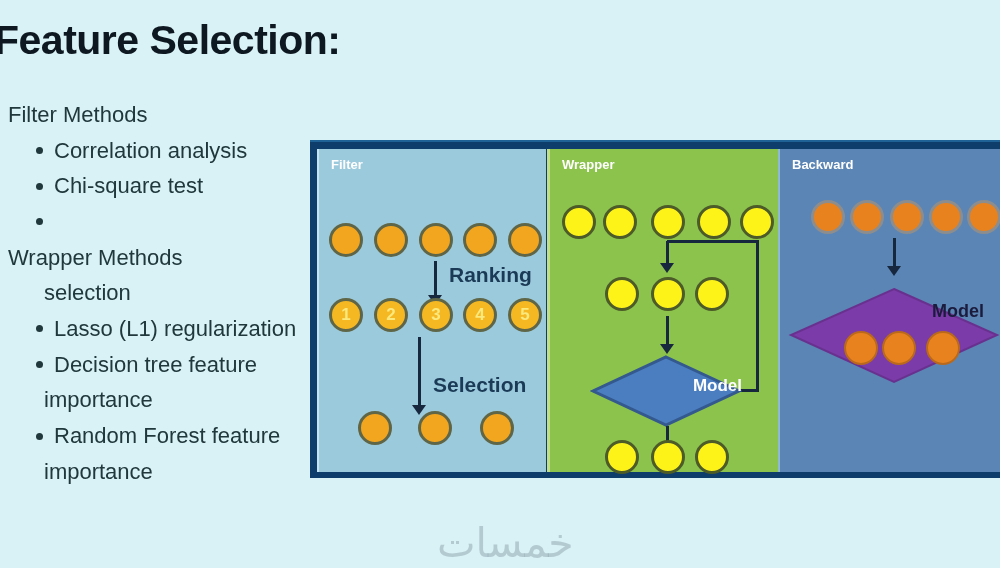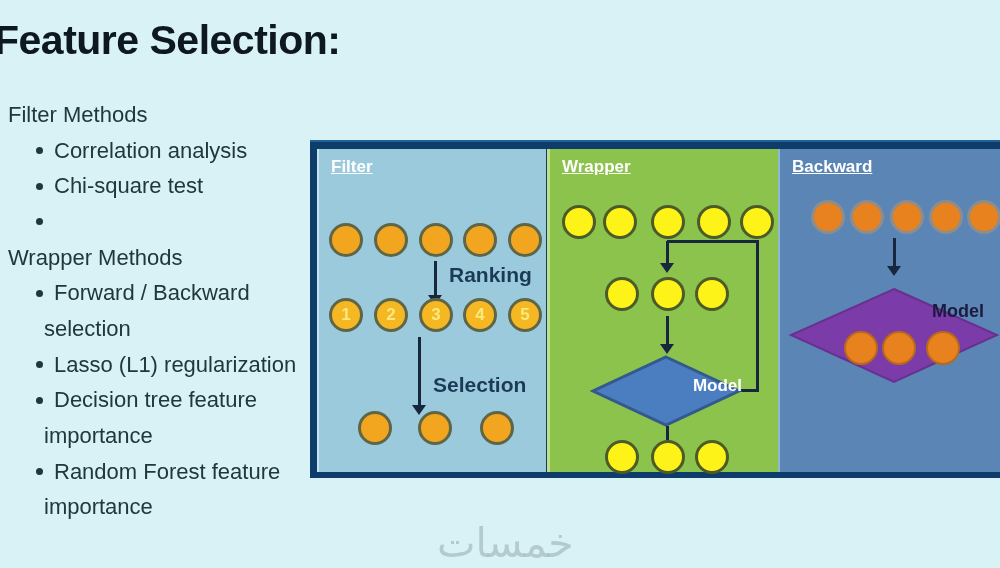--- a/index.html
+++ b/index.html
@@ -19,21 +19,21 @@
   .dot{width:7px;height:7px;border-radius:50%;background:#20373c;margin-right:11px;flex:none;}
 
   
   .diagram{position:absolute;left:310px;top:140px;width:690px;height:338px;
            background:#0e3d6b;box-sizing:border-box;padding:7px 0 6px 7px;
            display:flex;overflow:hidden;border-top:2px solid #1e6296;}
   .panel{position:relative;height:100%;box-sizing:border-box;}
   .p-filter{width:229px;background:#9ccadd;border-left:2px solid #c6e4ef;}
   .p-wrapper{width:231px;background:#8cc34c;border-left:3px solid #c2df85;margin-left:1px;}
   .p-embedded{flex:1;background:#5b85b5;border-left:2px solid #8fb9d1;}
-  .p-header{font-weight:bold;font-size:17px;color:#ffffff;padding:8px 0 0 12px;text-decoration:underline;}
+  .p-header{font-weight:bold;font-size:13px;color:#ffffff;padding:8px 0 0 12px;}
 
   
   .c{position:absolute;width:34px;height:34px;border-radius:50%;box-sizing:border-box;}
   .c-or{background:#f2a51f;border:3px solid #5f6647;}
   .c-gold{background:#f5b722;border:3px solid #5f6647;display:flex;align-items:center;
           justify-content:center;font-weight:bold;font-size:17px;color:#fbe97e;}
   .c-yel{background:#fdf319;border:3px solid #4c5b28;}
   .c-or2{background:#e8821f;border:3px solid #8d8d8d;}
   .c-or3{background:#e8821f;border:2px solid rgba(100,60,20,0.35);}
 
@@ -67,24 +67,20 @@
         <span>Correlation analysis</span>
       </div>
     <div class="o-line o-item">
         <span class="dot"></span>
         <span>Chi-square test</span>
       </div>
     <div class="o-line o-item">
         <span class="dot"></span>
       </div>
     <div class="o-line o-head">Wrapper Methods</div>
-    <div class="o-line o-item">
-        <span class="dot"></span>
-        <span>Forward / Backward</span>
-      </div>
     <div class="o-line o-cont">
         <span>selection</span>
       </div>
     <div class="o-line o-item">
         <span class="dot"></span>
         <span>Lasso (L1) regularization</span>
       </div>
     <div class="o-line o-item">
         <span class="dot"></span>
         <span>Decision tree feature</span>

